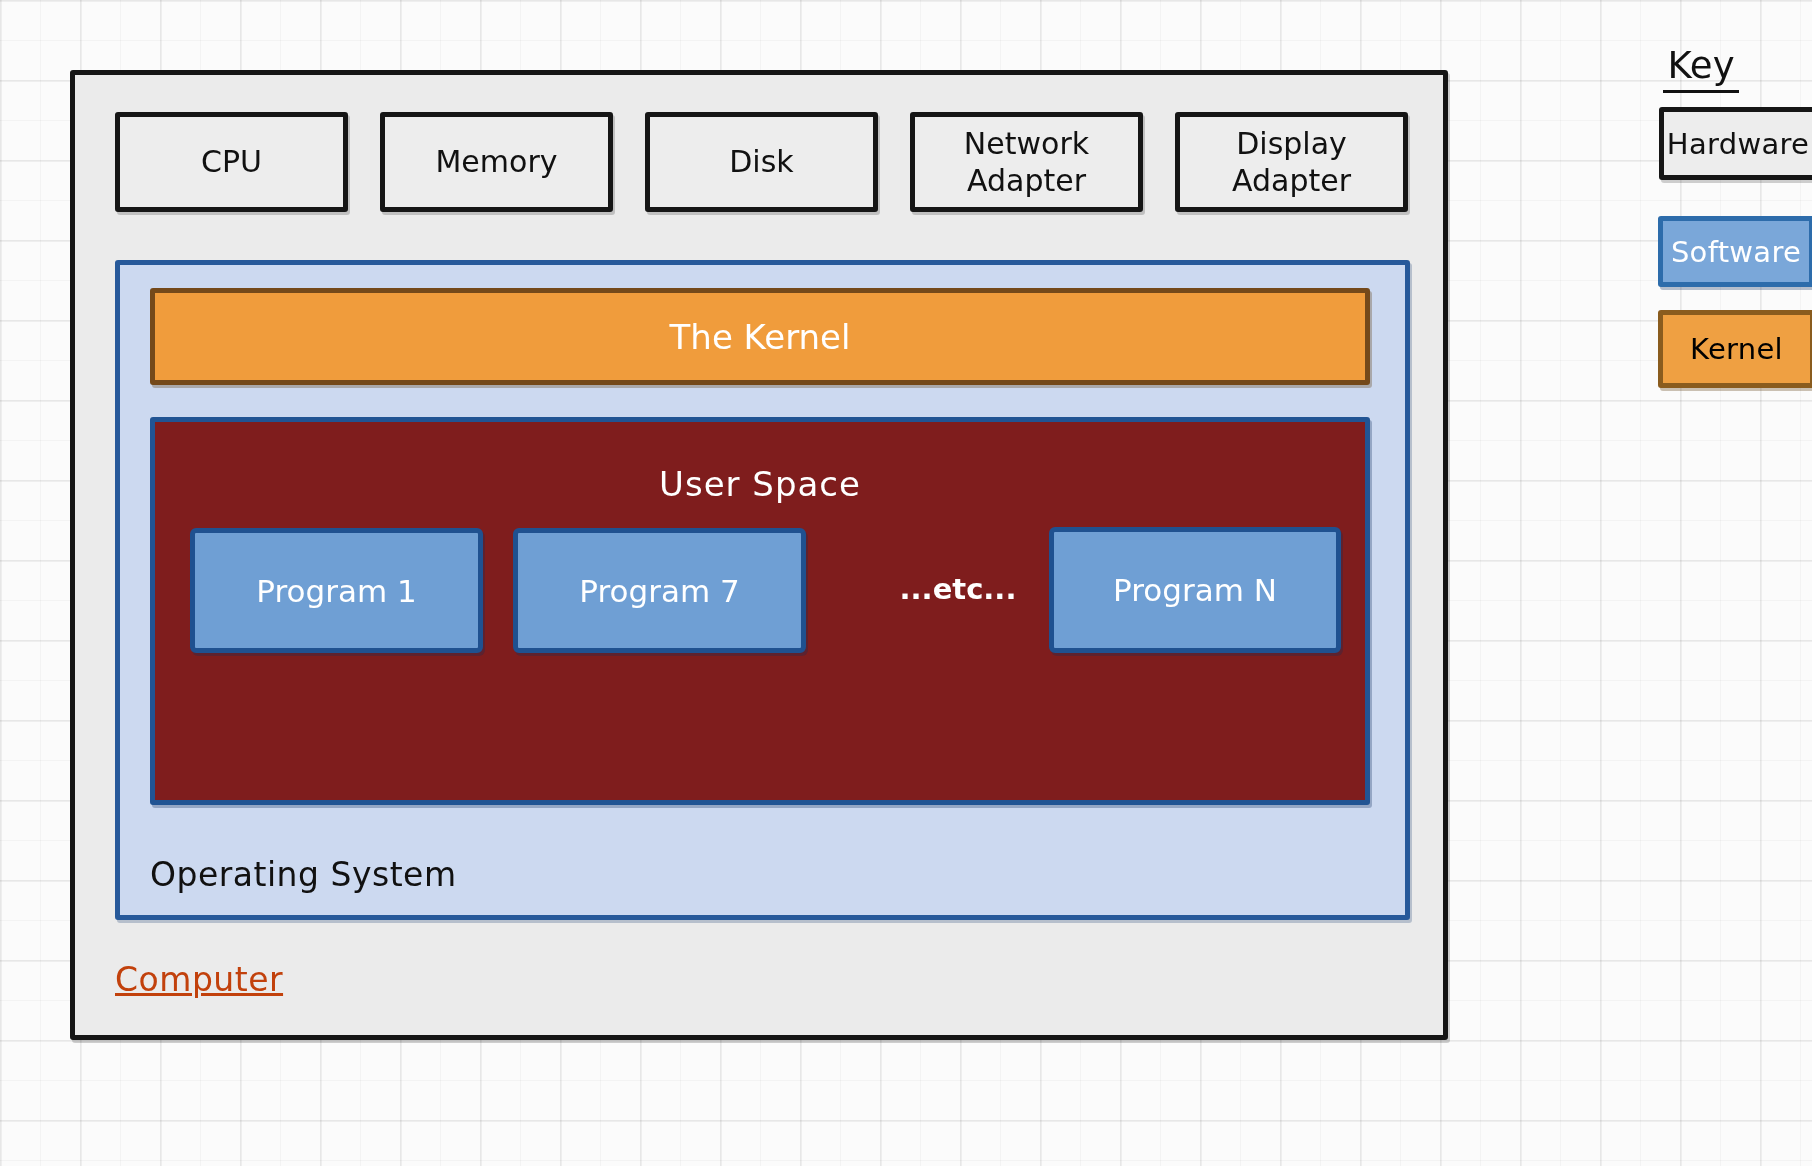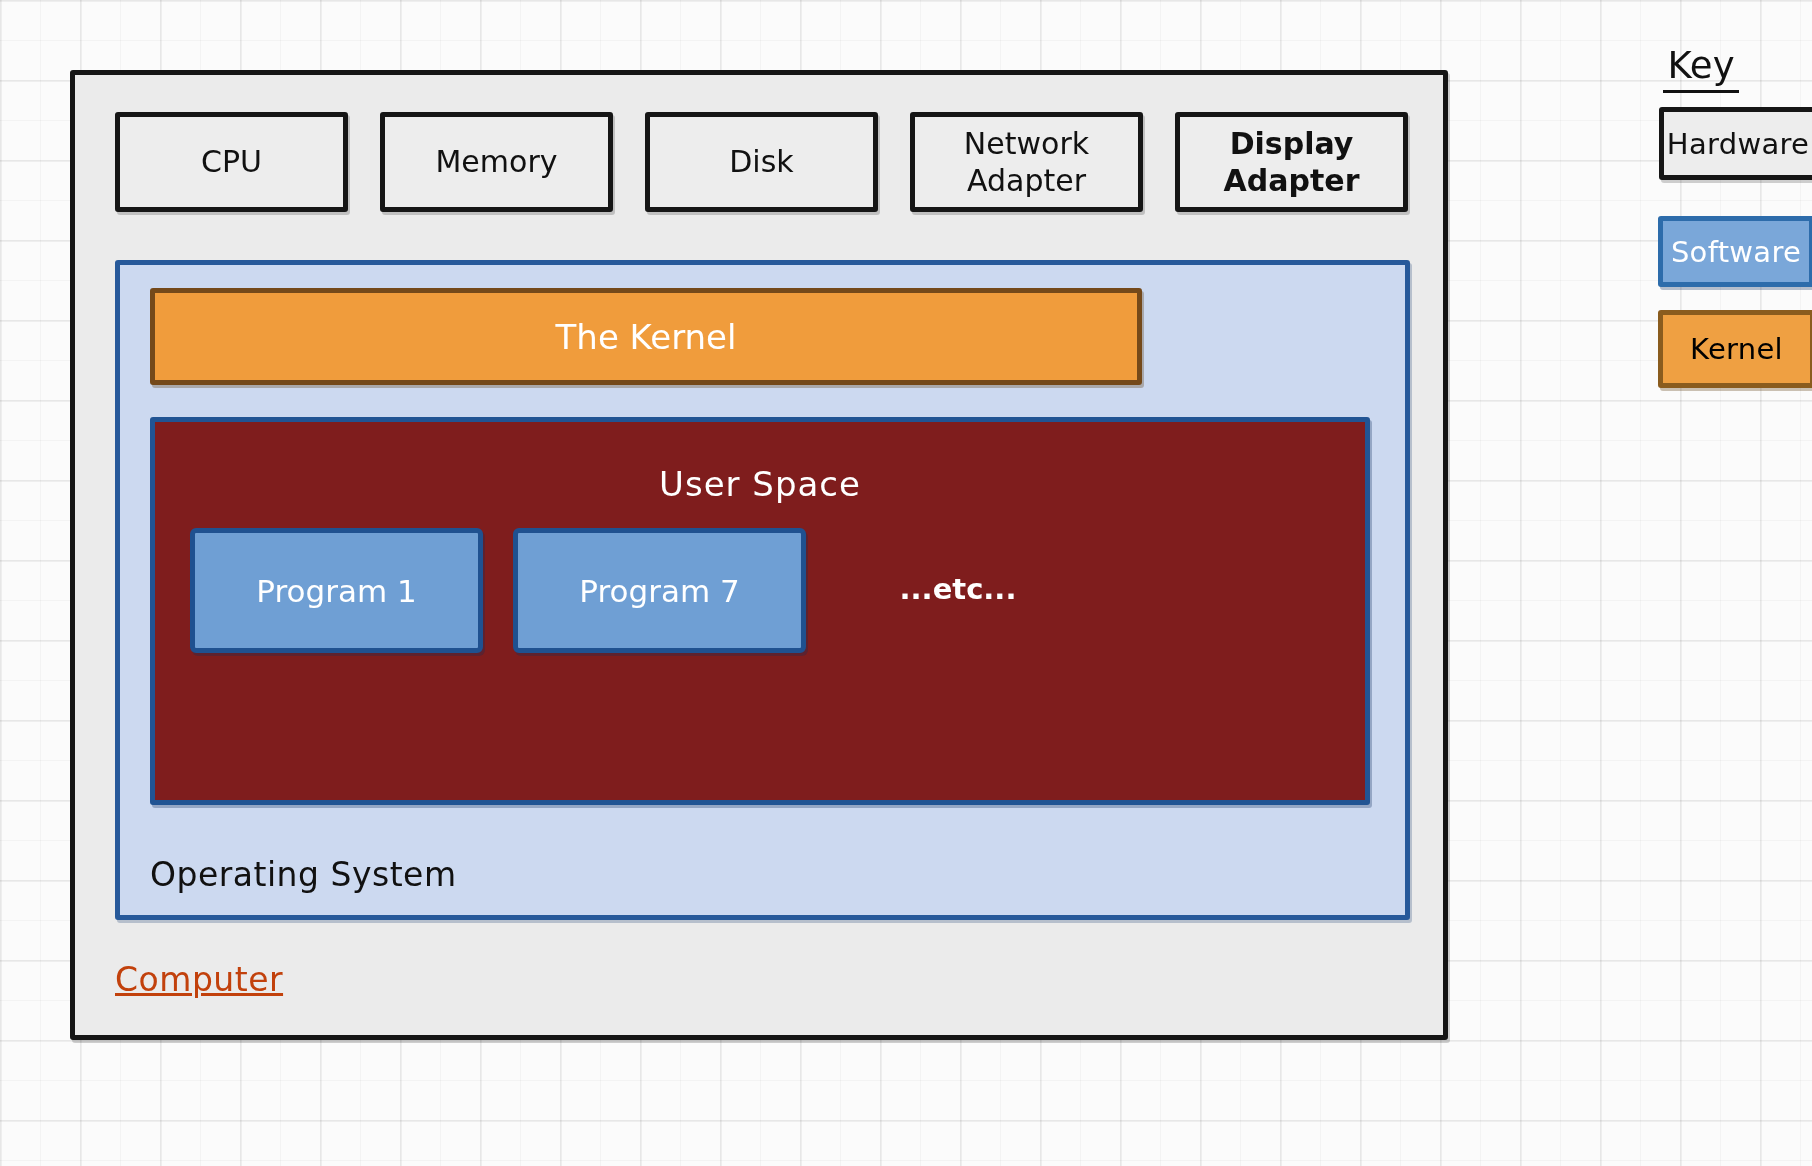--- a/index.html
+++ b/index.html
@@ -31,36 +31,36 @@
     font-size:33px;color:#c2410c;letter-spacing:0.5px;text-decoration:underline;
   }
 
   
   .hw-box{
     top:37px;width:233px;height:100px;
     border:5px solid #161616;border-radius:3px;background:#ededed;
     box-shadow:2px 3px 0 rgba(0,0,0,0.18);
     font-size:30px;color:#111;line-height:1.25;padding:0 14px;
   }
-  .hw-1{left:40px;} .hw-2{left:305px;} .hw-3{left:570px;} .hw-4{left:835px;} .hw-5{left:1100px;font-weight:bold;}
+  .hw-1{left:40px;} .hw-2{left:305px;} .hw-3{left:570px;} .hw-4{left:835px;} .hw-5{left:1100px;}
 
   
   .os-box{
     left:40px;top:185px;width:1295px;height:660px;
     border:5px solid #27599a;border-radius:3px;background:#ccd9f0;
     box-shadow:2px 3px 0 rgba(25,60,110,0.25);
   }
   .os-label{
     position:absolute;left:30px;top:590px;
     font-size:33px;color:#111;letter-spacing:0.5px;
   }
 
   
   .kernel-bar{
-    left:30px;top:23px;width:992px;height:97px;
+    left:30px;top:23px;width:1220px;height:97px;
     border:5px solid #74491a;border-radius:3px;background:#f09c3c;
     box-shadow:2px 3px 0 rgba(90,55,10,0.3);
     font-size:34px;color:#fff;
   }
 
   
   .user-space{
     left:30px;top:152px;width:1220px;height:388px;
     border:5px solid #215493;border-radius:3px;background:#7f1d1d;
     box-shadow:2px 3px 0 rgba(20,50,95,0.3);
@@ -137,20 +137,23 @@
       <div class="box user-space">
         <div class="us-label">User Space</div>
 
         <div class="box program prog-1">
           <span>Program 1</span>
         </div>
         <div class="box program prog-2">
           <span>Program 7</span>
         </div>
         <div class="etc-label">...etc...</div>
+        <div class="box program prog-n">
+          <span>Program N</span>
+        </div>
       </div>
 
       <div class="os-label">Operating System</div>
     </div>
 
     <div class="computer-label">Computer</div>
   </div>
 
   <div class="key-title">
     <span>Key</span>

